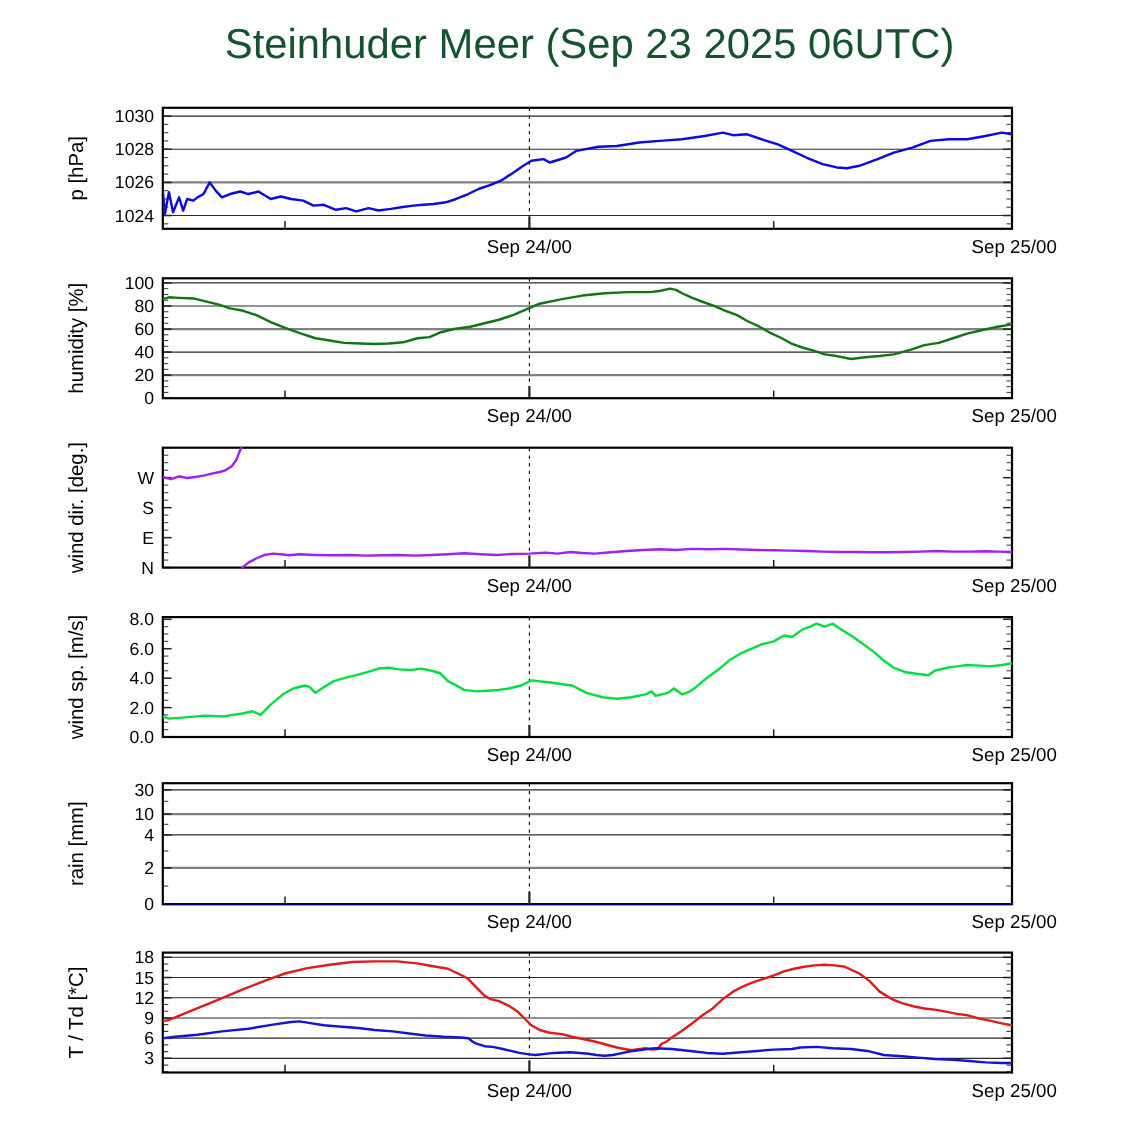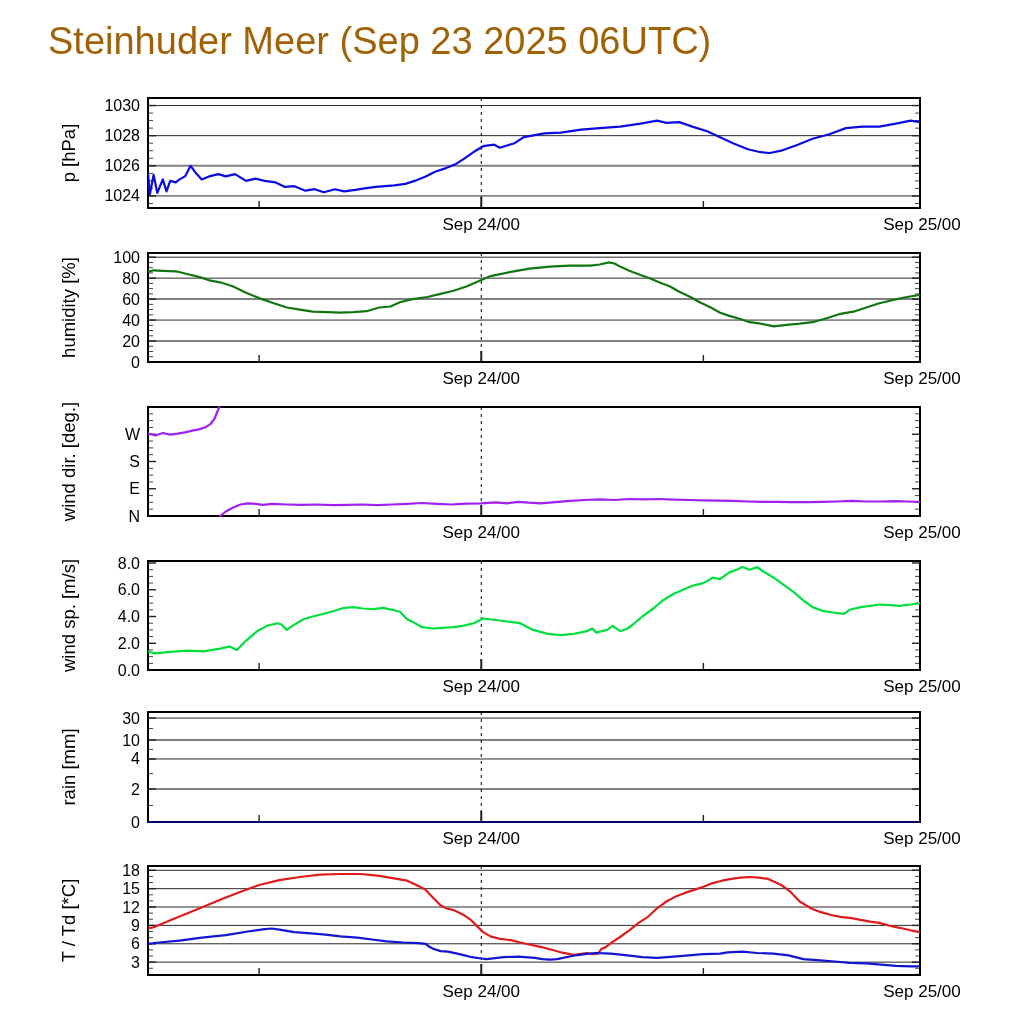--- a/index.html
+++ b/index.html
@@ -1,19 +1,19 @@
 <!DOCTYPE html>
 <html><head>
 <meta charset="utf-8">
 <style>
   html,body{margin:0;padding:0;background:#fff;}
   #figure{position:relative;width:1024px;height:1024px;background:#ffffff;overflow:hidden;
           font-family:"Liberation Sans",sans-serif;}
-  #chart-title{position:absolute;top:20px;left:48px;width:976px;
-          font-size:38px;color:#a16207;white-space:nowrap;}
+  #chart-title{position:absolute;top:20px;left:48px;width:976px;text-align:center;
+          font-size:38px;color:#14532d;white-space:nowrap;}
   svg{position:absolute;top:0;left:0;}
   svg text{font-family:"Liberation Sans",sans-serif;fill:#000;}
   .ytick-label{font-size:16px;}
   .xtick-label{font-size:17px;}
   .yaxis-title{font-size:18.5px;}
 </style>
 </head>
 <body>
 
 <div id="figure">

